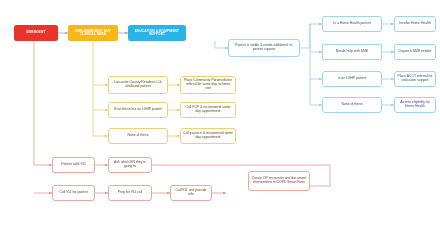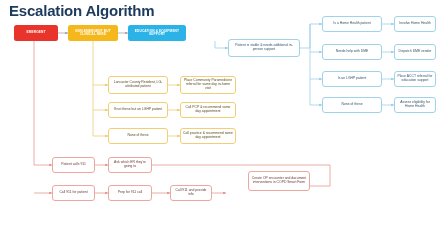--- a/index.html
+++ b/index.html
@@ -53,21 +53,20 @@
   }
   .card.blueline{border-color:#9fd3ea;color:#35546a;}
   .card.yellowline{border-color:#f2cf74;color:#5a4c21;}
   .card.redline{border-color:#eda79f;color:#6b3a35;}
 </style>
 </head>
 <body>
 
 <div id="canvas">
 
-  <div class="title">Escalation Algorithm</div>
 
   <svg class="wires" viewBox="0 0 440 213">
     <g stroke="#9a9a9a" stroke-width="0.7" fill="none">
       <path d="M58,33 L68,33"></path>
       <path d="M118,33 L128,33"></path>
     </g>
     <g fill="#9a9a9a">
       <polygon points="68,33 65.2,31.7 65.2,34.3"></polygon>
       <polygon points="128,33 125.2,31.7 125.2,34.3"></polygon>
     </g>

